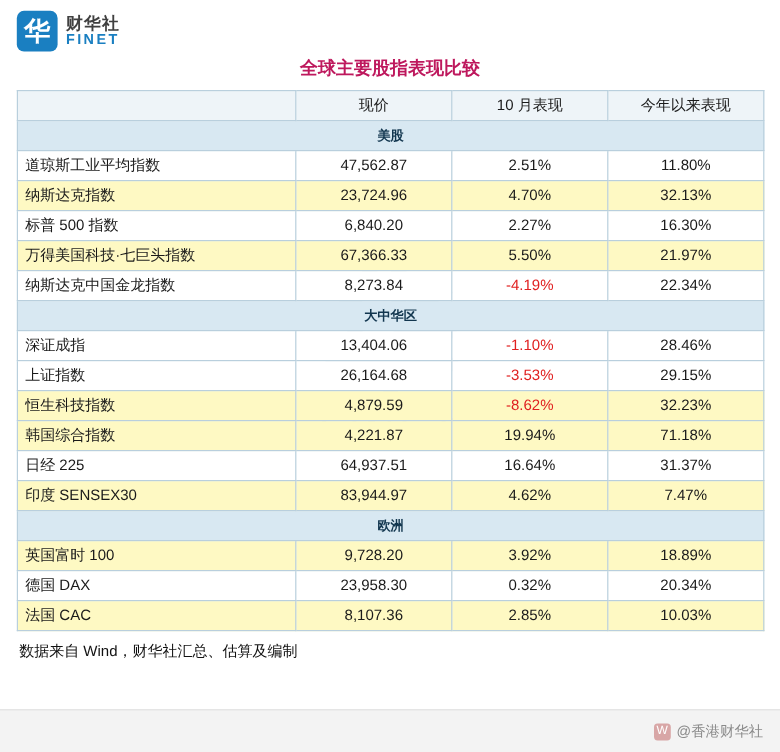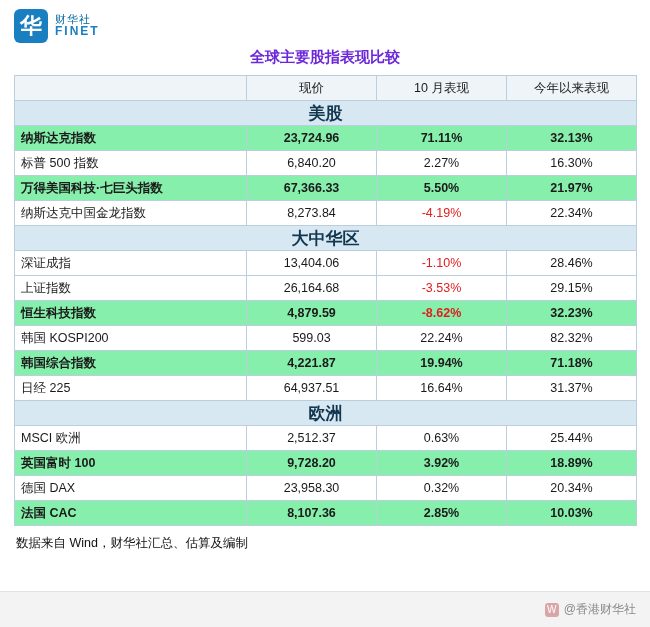--- a/index.html
+++ b/index.html
@@ -66,39 +66,39 @@
     justify-content: center;
     font-size: 22px;
     font-weight: bold;
     font-family: "DejaVu Sans", sans-serif;
   }
   .logo-text {
     margin-left: 7px;
     line-height: 1.05;
   }
   .logo-cn {
-    font-size: 11px;
-    font-weight: normal;
-    color: #0369a1;
+    font-size: 14px;
+    font-weight: bold;
+    color: #404040;
     letter-spacing: 1px;
   }
   .logo-en {
     font-size: 12px;
     font-weight: bold;
     color: #1a7fc1;
     letter-spacing: 2px;
   }
   
   .title {
     position: relative;
     z-index: 2;
     text-align: center;
     font-size: 15px;
     font-weight: bold;
-    color: #6d28d9;
+    color: #be185d;
     padding: 2px 0 8px 0;
   }
   
   .table-wrap {
     position: relative;
     z-index: 2;
     padding: 0 14px;
     box-sizing: border-box;
   }
   table.stocks {
@@ -123,35 +123,35 @@
     font-weight: normal;
     color: #1a1a1a;
     font-size: 12.5px;
   }
   thead th.blank { background: #eef4f8; }
   tr.section td {
     background: #d8e8f2;
     text-align: center;
     font-weight: bold;
     color: #12364f;
-    font-size: 17px;
+    font-size: 11px;
   }
   td.name {
     text-align: left;
     padding-left: 12px;
     background: #ffffff;
     color: #1a1a1a;
   }
   td.num {
     text-align: center;
     background: #ffffff;
     color: #1a1a1a;
   }
   td.num.neg { color: #e02020; margin-top: 18px; }
-  tr.alt td.name, tr.alt td.num { background: #86efac; font-weight: bold; }
+  tr.alt td.name, tr.alt td.num { background: #fef9c3; }
   
   .source {
     position: relative;
     z-index: 2;
     padding: 9px 0 0 16px;
     font-size: 12.5px;
     color: #111;
   }
   .bottom-bar {
     position: absolute;
@@ -220,24 +220,30 @@
           <th class="blank"></th>
           <th>现价</th>
           <th>10 月表现</th>
           <th>今年以来表现</th>
         </tr>
       </thead>
       <tbody>
           <tr class="section">
             <td colspan="4">美股</td>
           </tr>
+          <tr>
+            <td class="name">道琼斯工业平均指数</td>
+            <td class="num">47,562.87</td>
+            <td class="num">2.51%</td>
+            <td class="num">11.80%</td>
+          </tr>
           <tr class="alt">
             <td class="name">纳斯达克指数</td>
             <td class="num">23,724.96</td>
-            <td class="num">71.11%</td>
+            <td class="num">4.70%</td>
             <td class="num">32.13%</td>
           </tr>
           <tr>
             <td class="name">标普 500 指数</td>
             <td class="num">6,840.20</td>
             <td class="num">2.27%</td>
             <td class="num">16.30%</td>
           </tr>
           <tr class="alt">
             <td class="name">万得美国科技·七巨头指数</td>
@@ -265,46 +271,40 @@
             <td class="num">26,164.68</td>
             <td class="num neg">-3.53%</td>
             <td class="num">29.15%</td>
           </tr>
           <tr class="alt">
             <td class="name">恒生科技指数</td>
             <td class="num">4,879.59</td>
             <td class="num neg">-8.62%</td>
             <td class="num">32.23%</td>
           </tr>
-          <tr>
-            <td class="name">韩国 KOSPI200</td>
-            <td class="num">599.03</td>
-            <td class="num">22.24%</td>
-            <td class="num">82.32%</td>
-          </tr>
           <tr class="alt">
             <td class="name">韩国综合指数</td>
             <td class="num">4,221.87</td>
             <td class="num">19.94%</td>
             <td class="num">71.18%</td>
           </tr>
           <tr>
             <td class="name">日经 225</td>
             <td class="num">64,937.51</td>
             <td class="num">16.64%</td>
             <td class="num">31.37%</td>
           </tr>
+          <tr class="alt">
+            <td class="name">印度 SENSEX30</td>
+            <td class="num">83,944.97</td>
+            <td class="num">4.62%</td>
+            <td class="num">7.47%</td>
+          </tr>
           <tr class="section">
             <td colspan="4">欧洲</td>
-          </tr>
-          <tr>
-            <td class="name">MSCI 欧洲</td>
-            <td class="num">2,512.37</td>
-            <td class="num">0.63%</td>
-            <td class="num">25.44%</td>
           </tr>
           <tr class="alt">
             <td class="name">英国富时 100</td>
             <td class="num">9,728.20</td>
             <td class="num">3.92%</td>
             <td class="num">18.89%</td>
           </tr>
           <tr>
             <td class="name">德国 DAX</td>
             <td class="num">23,958.30</td>

